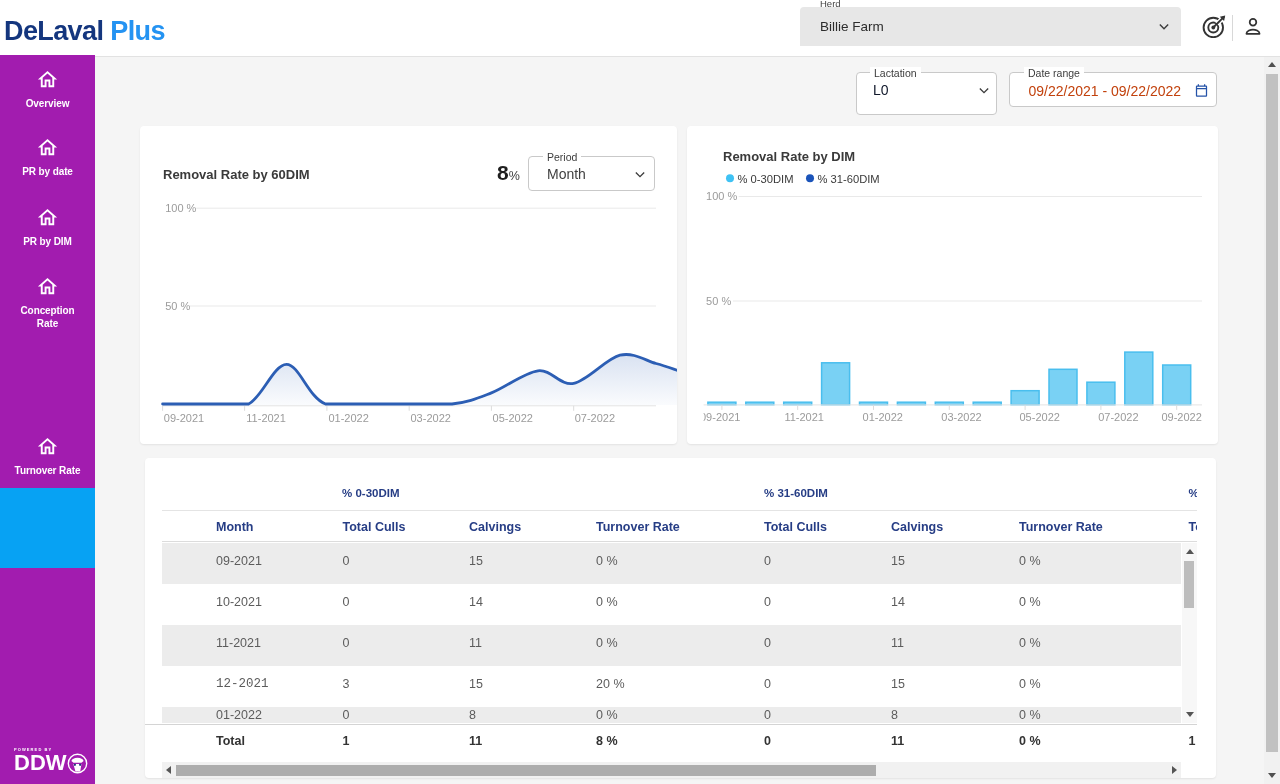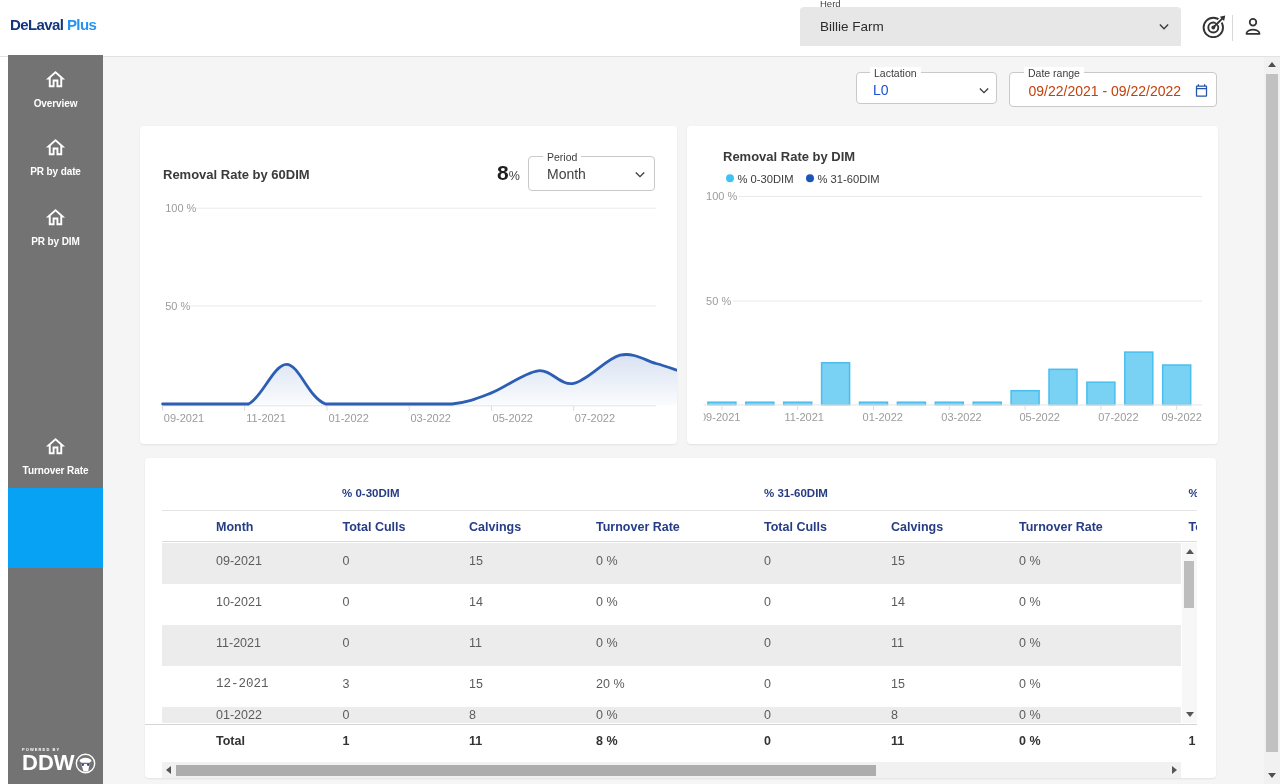--- a/index.html
+++ b/index.html
@@ -2,27 +2,27 @@
 <html><head>
 <meta charset="utf-8">
 <style>
 * { margin:0; padding:0; box-sizing:border-box; }
 html,body { width:1280px; height:784px; overflow:hidden; }
 body { font-family:"Liberation Sans", sans-serif; background:#fff; }
 #app { position:relative; width:1280px; height:784px; background:#fff; }
 .abs { position:absolute; white-space:nowrap; }
 
 #topbar { position:absolute; left:0; top:0; width:1280px; height:57px; background:#fff; border-bottom:1px solid #e2e2e2; z-index:5; }
-#logo { position:absolute; left:10px; top:16px; font-size:15px; font-weight:bold; color:#14367e; letter-spacing:-0.6px; }
+#logo { position:absolute; left:4px; top:16px; font-size:27px; font-weight:bold; color:#14367e; letter-spacing:-0.6px; }
 #logo .plus { color:#2493f2; }
 #herdsel { position:absolute; left:800px; top:7px; width:381px; height:39px; background:#e7e7e7; border-radius:4px 4px 0 0; }
 #herdlabel { position:absolute; left:820px; top:-2px; font-size:9.5px; color:#444; }
 #herdtext { position:absolute; left:820px; top:18.5px; font-size:13.5px; color:#2c2c2c; }
 
-#sidebar { position:absolute; left:8px; top:55px; width:95px; height:729px; background:#737373; z-index:6; }
+#sidebar { position:absolute; left:0; top:55px; width:95px; height:729px; background:#a21caf; z-index:6; }
 .navitem { position:absolute; left:0; width:95px; text-align:center; color:#fff; }
 .navitem .lbl { font-size:10px; font-weight:bold; line-height:13px; margin-top:2px; letter-spacing:-0.1px; }
 #navactive { position:absolute; left:0; top:432.5px; width:95px; height:80px; background:#07a2f3; }
 
 #content { position:absolute; left:95px; top:57px; width:1169px; height:727px; background:#f5f5f5; }
 #pagetitle { position:absolute; left:143px; top:80px; font-size:21px; font-weight:bold; color:#1b3c85; letter-spacing:-0.2px; }
 .card { position:absolute; background:#fff; border-radius:4px; box-shadow:0 1px 2px rgba(0,0,0,0.08); }
 
 .osel { position:absolute; background:#fff; border:1px solid #c9c9c9; border-radius:4px; }
 .osel .flabel { position:absolute; top:-6px; font-size:10.5px; color:#3c3c3c; background:#fff; padding:0 4px; }
@@ -78,40 +78,46 @@
           <path fill="#fff" d="M12 5.69l5 4.5V18h-2v-6H9v6H7v-7.81l5-4.5M12 3L2 12h3v8h6v-6h2v6h6v-8h3L12 3z"></path>
         </svg>
       <div class="lbl">PR by date</div>
     </div>
     <div class="navitem" style="top:150.5px;">
       <svg width="23" height="23" viewBox="0 0 24 24">
           <path fill="#fff" d="M12 5.69l5 4.5V18h-2v-6H9v6H7v-7.81l5-4.5M12 3L2 12h3v8h6v-6h2v6h6v-8h3L12 3z"></path>
         </svg>
       <div class="lbl">PR by DIM</div>
     </div>
+    <div class="navitem" style="top:220px;">
+      <svg width="23" height="23" viewBox="0 0 24 24">
+          <path fill="#fff" d="M12 5.69l5 4.5V18h-2v-6H9v6H7v-7.81l5-4.5M12 3L2 12h3v8h6v-6h2v6h6v-8h3L12 3z"></path>
+        </svg>
+      <div class="lbl">Conception<br>Rate</div>
+    </div>
     <div class="navitem" style="top:379.5px;">
       <svg width="23" height="23" viewBox="0 0 24 24">
           <path fill="#fff" d="M12 5.69l5 4.5V18h-2v-6H9v6H7v-7.81l5-4.5M12 3L2 12h3v8h6v-6h2v6h6v-8h3L12 3z"></path>
         </svg>
       <div class="lbl">Turnover Rate</div>
     </div>
     <div class="abs" style="left:14px;top:692px;color:#fff;">
       <div style="font-size:4px;font-weight:bold;letter-spacing:1.1px;">POWERED BY</div>
       <div style="font-size:22px;font-weight:bold;letter-spacing:0;line-height:21px;">DDW<svg width="21" height="21" viewBox="0 0 24 24" style="vertical-align:-4px;margin-left:0px;">
             <circle cx="12" cy="12" r="10.5" fill="none" stroke="#fff" stroke-width="1.6"></circle>
             <path fill="#fff" d="M5 9c1-2 3-3.5 7-3.5S18 7 19 9l-2.5 2h-9L5 9zm2.2 3.5h9.3l-1.3 8c-1 1-4.6 1-5.7 0l-2.3-8z"></path>
             <circle cx="9" cy="13.5" r="1.3" fill="#1e3c7b"></circle>
             <circle cx="15" cy="13.5" r="1.3" fill="#1e3c7b"></circle>
           </svg></div>
     </div>
   </div>
 
-  <div class="osel" style="left:856px;top:72px;width:141px;height:32px;">
+  <div class="osel" style="left:856px;top:72px;width:141px;height:43px;">
     <div class="flabel" style="left:13px;">Lactation</div>
-    <div class="abs" style="left:16px;top:9px;font-size:14px;color:#1d4ed8;">L0</div>
+    <div class="abs" style="left:16px;top:9px;font-size:14px;color:#0f172a;">L0</div>
     <svg class="abs" style="left:121px;top:13px" width="12" height="10" viewBox="0 0 14 12">
         <path d="M2 3l5 5 5-5" stroke="#3c3c3c" stroke-width="1.6" fill="none"></path>
       </svg>
   </div>
 
   <div class="osel" style="left:1009px;top:72px;width:208px;height:35px;">
     <div class="flabel" style="left:14px;">Date range</div>
     <div class="abs" style="left:18.5px;top:10px;font-size:14px;color:#c2410c;">09/22/2021 - 09/22/2022</div>
     <svg class="abs" style="left:184px;top:10px" width="15" height="15" viewBox="0 0 24 24">
         <path fill="#2553a8" d="M19 4h-1V2h-2v2H8V2H6v2H5c-1.1 0-2 .9-2 2v14c0 1.1.9 2 2 2h14c1.1 0 2-.9 2-2V6c0-1.1-.9-2-2-2zm0 16H5V10h14v10zM5 8V6h14v2H5z"></path>

